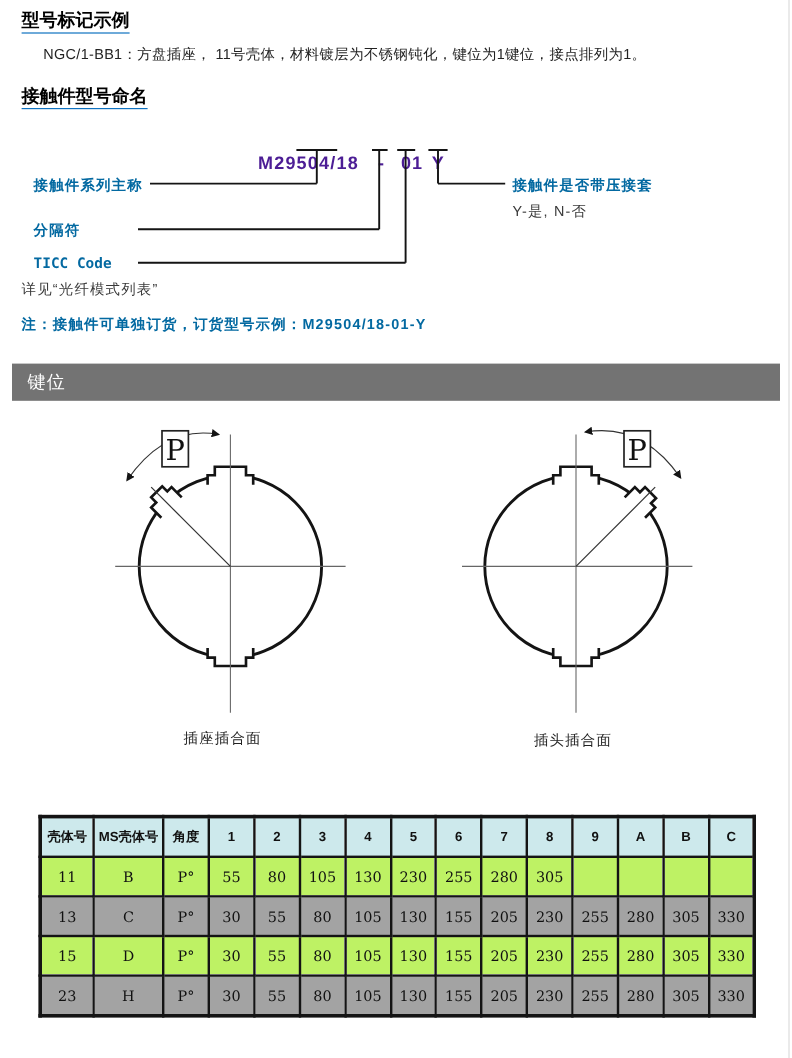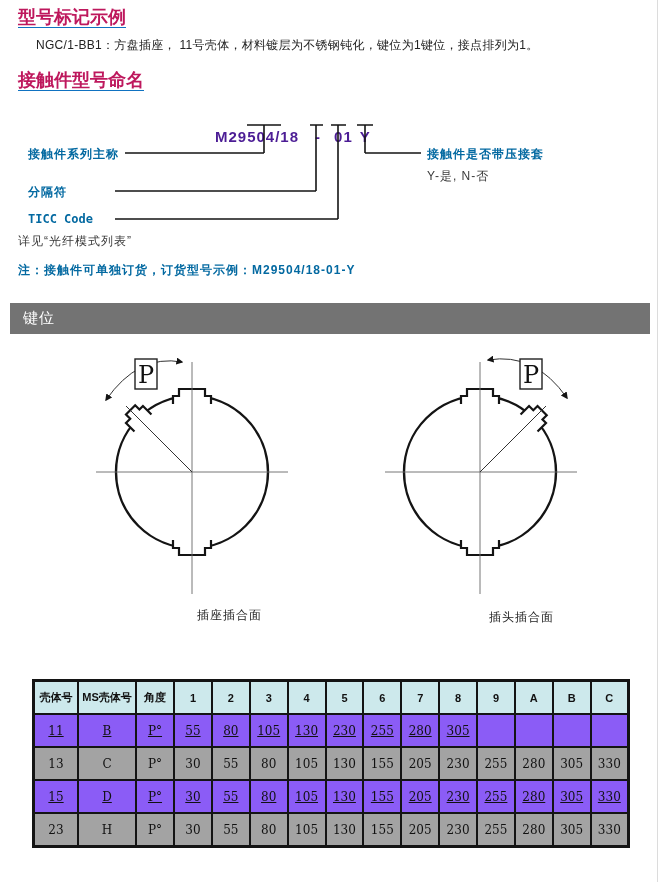--- a/index.html
+++ b/index.html
@@ -4,58 +4,58 @@
 <style>
   html,body{margin:0;padding:0;background:#fff;}
   .page{
     position:relative; width:660px; height:882px; background:#fff; overflow:hidden;
     font-family:"Liberation Sans", sans-serif; color:#1a1a1a;
   }
   .abs{position:absolute;}
   .page-edge{position:absolute; left:657px; top:0; width:1px; height:882px; background:#dcdcdc;}
 
   .sec-title{
-    font-size:18px; font-weight:bold; color:#be185d;
+    font-size:15px; font-weight:bold; color:#000000;
     border-bottom:1px solid #0f72c1; padding-bottom:2px; line-height:15px;
   }
   .body-text{font-size:12px; color:#222; letter-spacing:0.3px;}
 
   .pn-line{font-size:15px; font-weight:bold; color:#4c1d95; letter-spacing:1px; white-space:nowrap;margin-top:32px;}
   .pn-sep{margin-left:16px;}
   .pn-code{margin-left:13px;}
   .pn-suf{margin-left:7px;}
 
   .callout-label{font-size:12px; font-weight:bold; color:#0369a1; white-space:nowrap; letter-spacing:1px;}
   .callout-note{font-size:12px; font-weight:normal; color:#3a3a3a; white-space:nowrap; letter-spacing:1px;}
   .mono{font-family:"DejaVu Sans Mono", monospace; letter-spacing:0;}
 
   .banner{
     left:10px; top:303px; width:640px; height:31px; background:#737373;
     display:flex; align-items:center;
   }
   .banner-label{color:#fff; font-size:15px; padding-left:13px; letter-spacing:1px;}
 
-  .caption{font-size:12px; color:#222; letter-spacing:1px;margin-left:44px;}
+  .caption{font-size:12px; color:#222; letter-spacing:1px;}
 
   .key-table{
     border-collapse:collapse; table-layout:fixed; width:598px;
     border:3px solid #141414;
   }
   .key-table th,.key-table td{
     border:2px solid #141414; text-align:center; vertical-align:middle;
     height:31px; padding:0; overflow:hidden;
   }
   .key-table th{
     background:#cde9ec; font-size:11px; font-weight:bold; color:#111;
     font-family:"Liberation Sans", sans-serif;
   }
   .key-table td{
     font-family:"DejaVu Serif", serif; font-size:12px; color:#111;
   }
-  .key-table tr.odd td{background:#8b5cf6;text-decoration:underline;}
+  .key-table tr.odd td{background:#bef264;}
   .key-table tr.even td{background:#a3a3a3;}
   .c0{width:42px;} .c1{width:56px;} .c2{width:36px;}
 </style>
 </head>
 <body>
 
 <div class="page">
 
   <div class="abs sec-title" style="left:18px; top:10px;">型号标记示例</div>
   <div class="abs body-text" style="left:36px; top:37px; width:600px;">NGC/1-BB1：方盘插座， 11号壳体，材料镀层为不锈钢钝化，键位为1键位，接点排列为1。</div>

